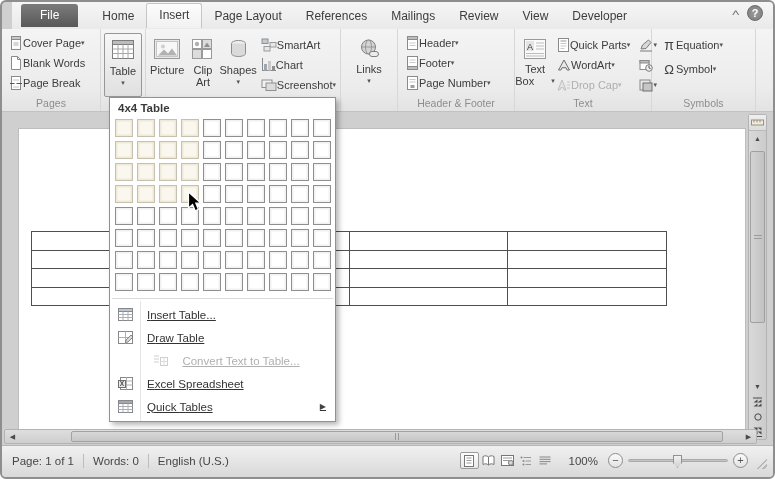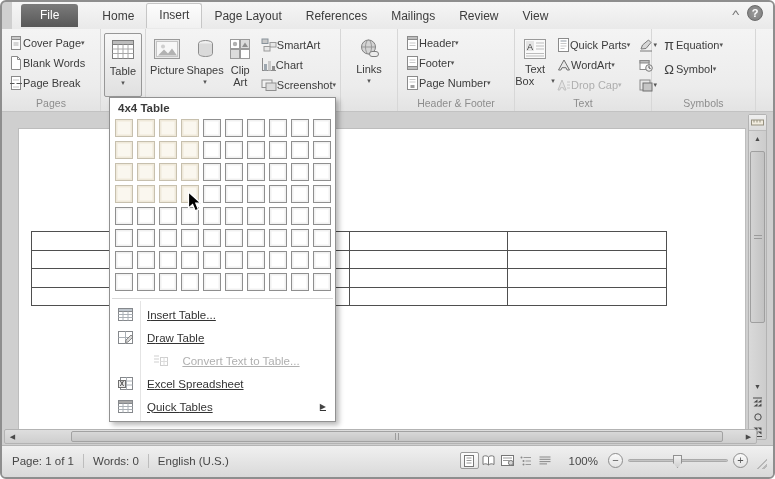--- a/index.html
+++ b/index.html
@@ -94,20 +94,21 @@
 
   <div id="tabbar">
     <div class="file-tab">File</div>
     <div class="tab">Home</div>
     <div class="tab active">Insert</div>
     <div class="tab">Page Layout</div>
     <div class="tab">References</div>
     <div class="tab">Mailings</div>
     <div class="tab">Review</div>
     <div class="tab">View</div>
+    <div class="tab">Developer</div>
     <div id="tabbar-right">
       <span class="collapse-chevron">˄</span>
       <span class="help-btn">?</span>
     </div>
   </div>
 
   <div id="ribbon">
 
     <div class="grp" id="grp-pages">
       <div class="sbtn">
@@ -160,39 +161,39 @@
     <div class="grp" id="grp-illustrations">
       <div class="bbtn" style="width:44px">
         <svg width="28" height="23" viewBox="0 0 28 23">
             <rect x="1.5" y="1.5" width="25" height="19" fill="#e9e9e9" stroke="#9a9a9a"></rect>
             <rect x="3.5" y="3.5" width="21" height="15" fill="#f7f7f7" stroke="#c5c5c5"></rect>
             <circle cx="10" cy="8.5" r="2" fill="#cfcfcf"></circle>
             <path d="M5 17.5l6-6 4 4 4-5 5 7z" fill="#b2b2b2"></path>
           </svg>
         <span>Picture</span>
       </div>
-      <div class="bbtn" style="width:42px">
-        <svg width="23" height="23" viewBox="0 0 23 23">
-            <ellipse cx="11.5" cy="5.5" rx="7" ry="3" fill="#efefef" stroke="#8d8d8d"></ellipse>
-            <path d="M4.5 5.5v10c0 1.7 3.1 3 7 3s7-1.3 7-3v-10" fill="#dadada" stroke="#8d8d8d"></path>
-          </svg>
-        <span>Shapes</span>
-        <span class="arrow">▾</span>
-      </div>
       <div class="bbtn" style="width:38px">
         <svg width="23" height="23" viewBox="0 0 23 23">
             <rect x="1.5" y="1.5" width="9" height="9" fill="#fff" stroke="#9a9a9a"></rect>
             <rect x="11.5" y="1.5" width="9" height="9" fill="#dcdcdc" stroke="#9a9a9a"></rect>
             <rect x="1.5" y="11.5" width="9" height="9" fill="#dcdcdc" stroke="#9a9a9a"></rect>
             <rect x="11.5" y="11.5" width="9" height="9" fill="#fff" stroke="#9a9a9a"></rect>
             <circle cx="6" cy="6" r="2.2" fill="#b0b0b0"></circle>
             <path d="M13 9l3-4.5L19 9z" fill="#8f8f8f"></path>
           </svg>
         <span>Clip</span>
         <span style="margin-top:-3px">Art</span>
+      </div>
+      <div class="bbtn" style="width:42px">
+        <svg width="23" height="23" viewBox="0 0 23 23">
+            <ellipse cx="11.5" cy="5.5" rx="7" ry="3" fill="#efefef" stroke="#8d8d8d"></ellipse>
+            <path d="M4.5 5.5v10c0 1.7 3.1 3 7 3s7-1.3 7-3v-10" fill="#dadada" stroke="#8d8d8d"></path>
+          </svg>
+        <span>Shapes</span>
+        <span class="arrow">▾</span>
       </div>
       <div class="col" style="padding-top:2px">
         <div class="sbtn">
           <svg width="16" height="14" viewBox="0 0 16 14">
               <rect x="1" y="1" width="6" height="4.5" fill="#c8c8c8" stroke="#88929a"></rect>
               <rect x="9" y="4.5" width="6" height="4.5" fill="#e7e7e7" stroke="#9a9a9a"></rect>
               <rect x="3" y="8.5" width="6" height="4.5" fill="#e7e7e7" stroke="#9a9a9a"></rect>
             </svg>
           <span>SmartArt</span>
         </div>

